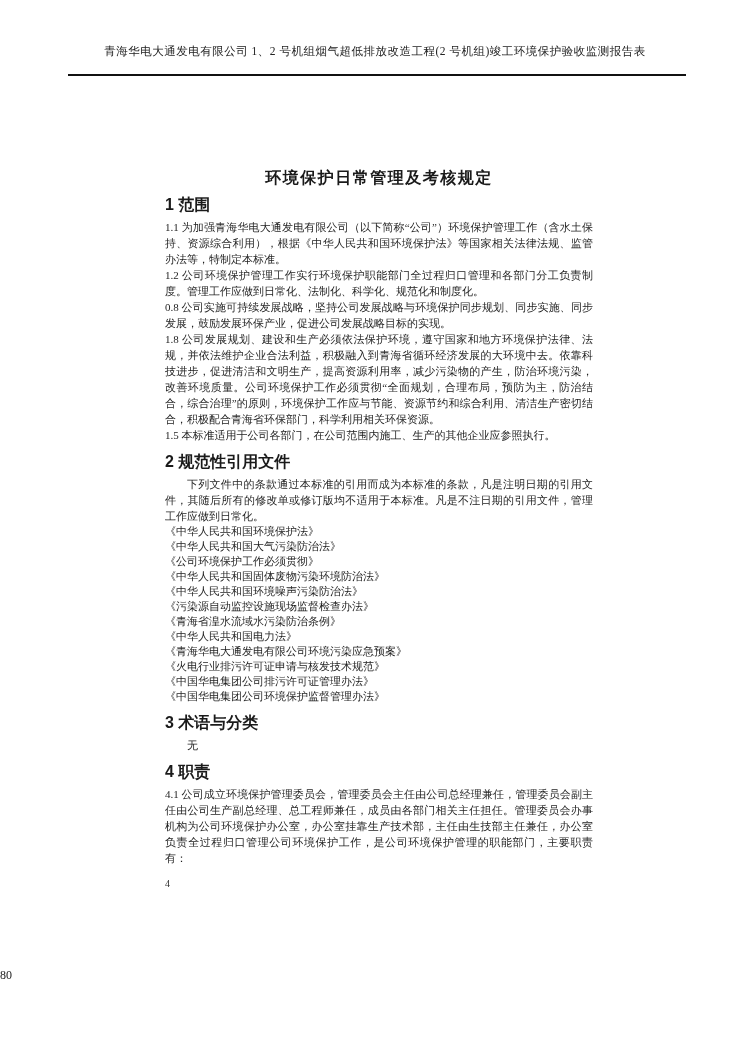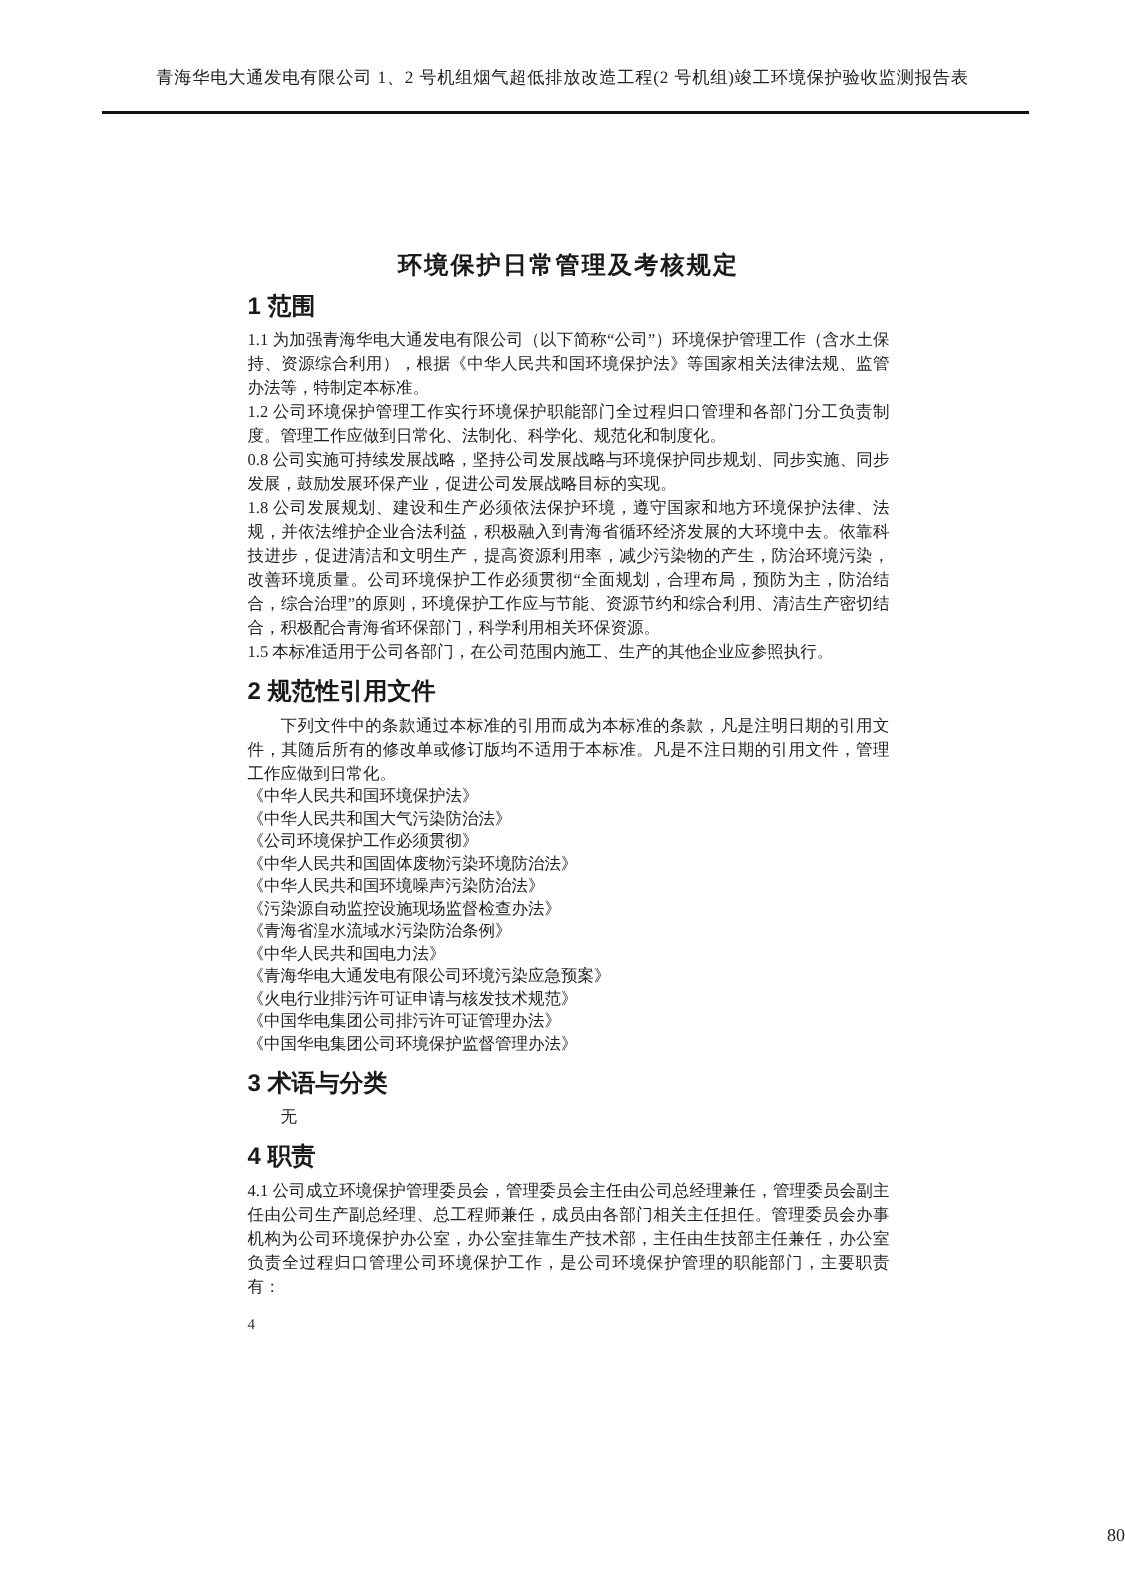--- a/index.html
+++ b/index.html
@@ -84,24 +84,24 @@
   }
   .inner-page-number {
     margin-top: 10px;
     font-size: 10px;
     text-align: left;
     color: #333;
   }
   
   .page-number {
     position: absolute;
-    top: 1016px;
+    top: 968px;
     left: 0;
     width: 100%;
-    text-align: right;
+    text-align: left;
     font-size: 12px;
     color: #222;
   }
 </style>
 </head>
 <body>
 
 <div class="page">
 
   <div class="report-header-title">青海华电大通发电有限公司 1、2 号机组烟气超低排放改造工程(2 号机组)竣工环境保护验收监测报告表</div>

